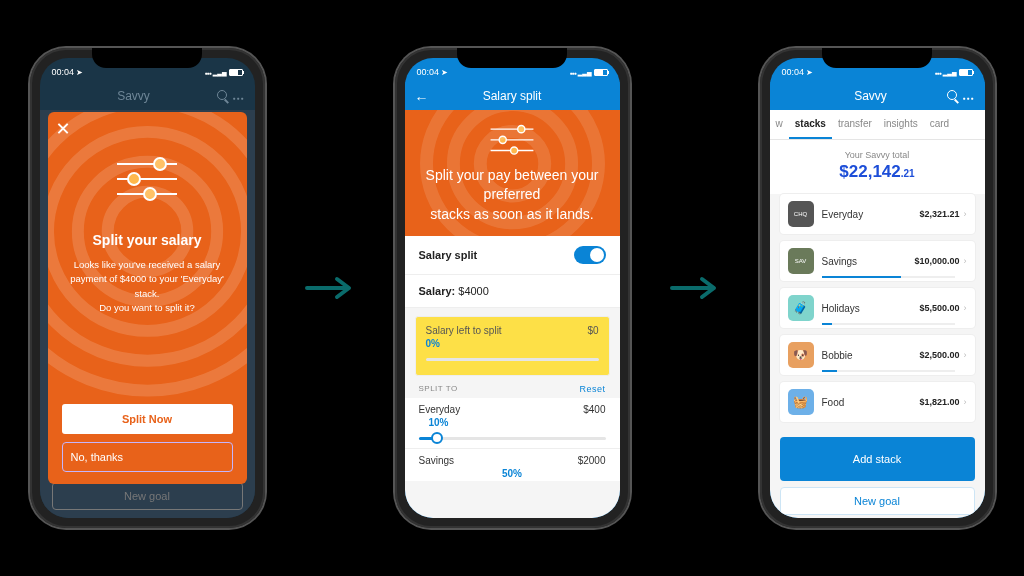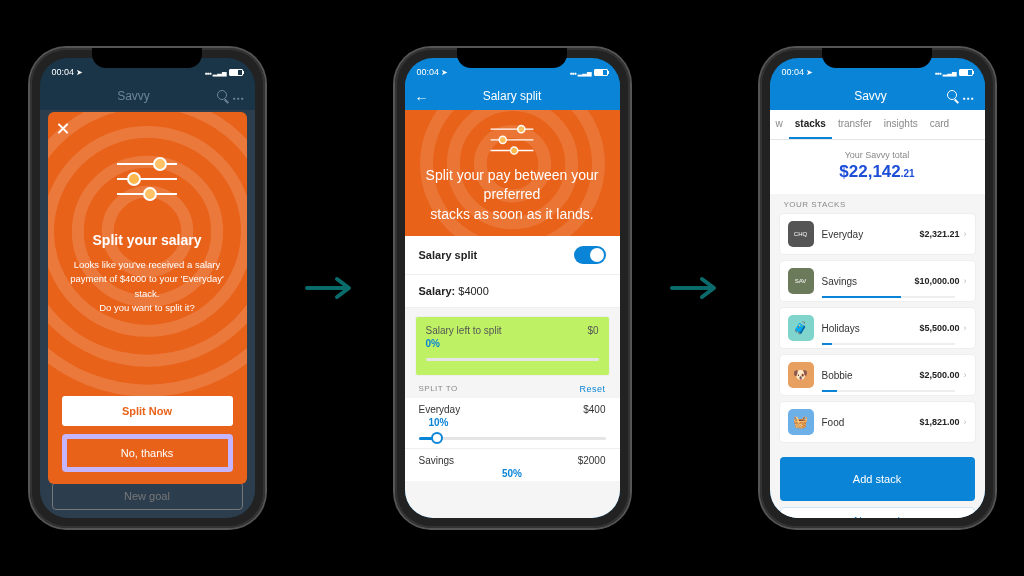--- a/index.html
+++ b/index.html
@@ -100,21 +100,21 @@
   .swirl{position:absolute;inset:0;opacity:.15;}
   .swirl circle{fill:none;stroke:#fff;stroke-width:12;}
   .close-x{position:absolute;top:8px;left:8px;font-size:18px;line-height:1;}
   .sliders-icon{margin-top:32px;width:70px;}
   .sliders-icon line{stroke:#fff;stroke-width:2;}
   .sliders-icon circle{fill:#ffb84d;stroke:#fff;stroke-width:2;}
   .p1-h{margin-top:28px;font-weight:700;font-size:14px;position:relative;}
   .p1-p{margin-top:10px;font-size:9.5px;text-align:center;line-height:1.5;position:relative;}
   .p1-btns{margin-top:auto;width:100%;position:relative;}
   .btn-primary{background:#fff;color:#e8621a;border-radius:3px;padding:9px;text-align:center;font-size:11px;font-weight:600;}
-  .btn-outline{border:5px solid #c4b5fd;color:#fff;border-radius:4px;padding:8px;text-align:center;font-size:11px;margin-top:8px;}
+  .btn-outline{border:1px solid #c4b5fd;color:#fff;border-radius:4px;padding:8px;font-size:11px;margin-top:8px;}
 
   
   .p2-body{flex:1;background:#f5f5f5;display:flex;flex-direction:column;overflow:hidden;font-size:10px;}
   .p2-hero{background:#e8621a;color:#fff;padding:8px 14px 12px;position:relative;text-align:center;}
   .p2-hero .sliders-icon{margin:4px auto 6px;width:50px;}
   .p2-hero p{font-size:14px;line-height:1.4;position:relative;}
   .card{background:#fff;margin:0;padding:10px 14px;border-bottom:1px solid #eee;}
   .row{display:flex;align-items:center;}
   .row .grow{flex:1;}
   .toggle{width:32px;height:18px;background:#0a84d6;border-radius:9px;position:relative;}
@@ -263,21 +263,21 @@
         </p>
       </div>
       <div class="card row">
         <span class="grow" style="font-weight:600;font-size:11px;color:#222">Salary split</span>
         <span class="toggle"></span>
       </div>
       <div class="card row" style="font-size:11px;color:#222">
         <span style="font-weight:600">Salary:</span>&nbsp;
         <span>$4000</span>
       </div>
-      <div style="background:#bef264;margin:8px 10px 0;border:1px solid #eee;border-radius:3px;padding:8px 10px;">
+      <div style="background:#fde047;margin:8px 10px 0;border:1px solid #eee;border-radius:3px;padding:8px 10px;">
         <div class="row" style="color:#555;">
           <span class="grow">Salary left to split</span>
           <span>$0</span>
         </div>
         <div class="pct" style="padding-left:0">0%</div>
         <div class="range">
             <div class="track"></div>
           </div>
       </div>
       <div class="sec-label">
@@ -340,21 +340,20 @@
         <div class="tab">transfer</div>
         <div class="tab">insights</div>
         <div class="tab">card</div>
       </div>
       <div class="total">
         <div class="lbl">Your Savvy total</div>
         <div class="big">
           <span>$22,142</span><small>.21</small>
         </div>
       </div>
-      <div class="p3-sec">YOUR STACKS</div>
 
       <div class="stack-row">
         <span class="stack-icon ic-chq">CHQ</span>
         <span class="stack-name">Everyday</span>
         <span class="stack-amt">$2,321.21</span>
         <span class="chev">›</span>
       </div>
       <div class="stack-row">
         <span class="stack-icon ic-sav">SAV</span>
         <span class="stack-name">Savings</span>

